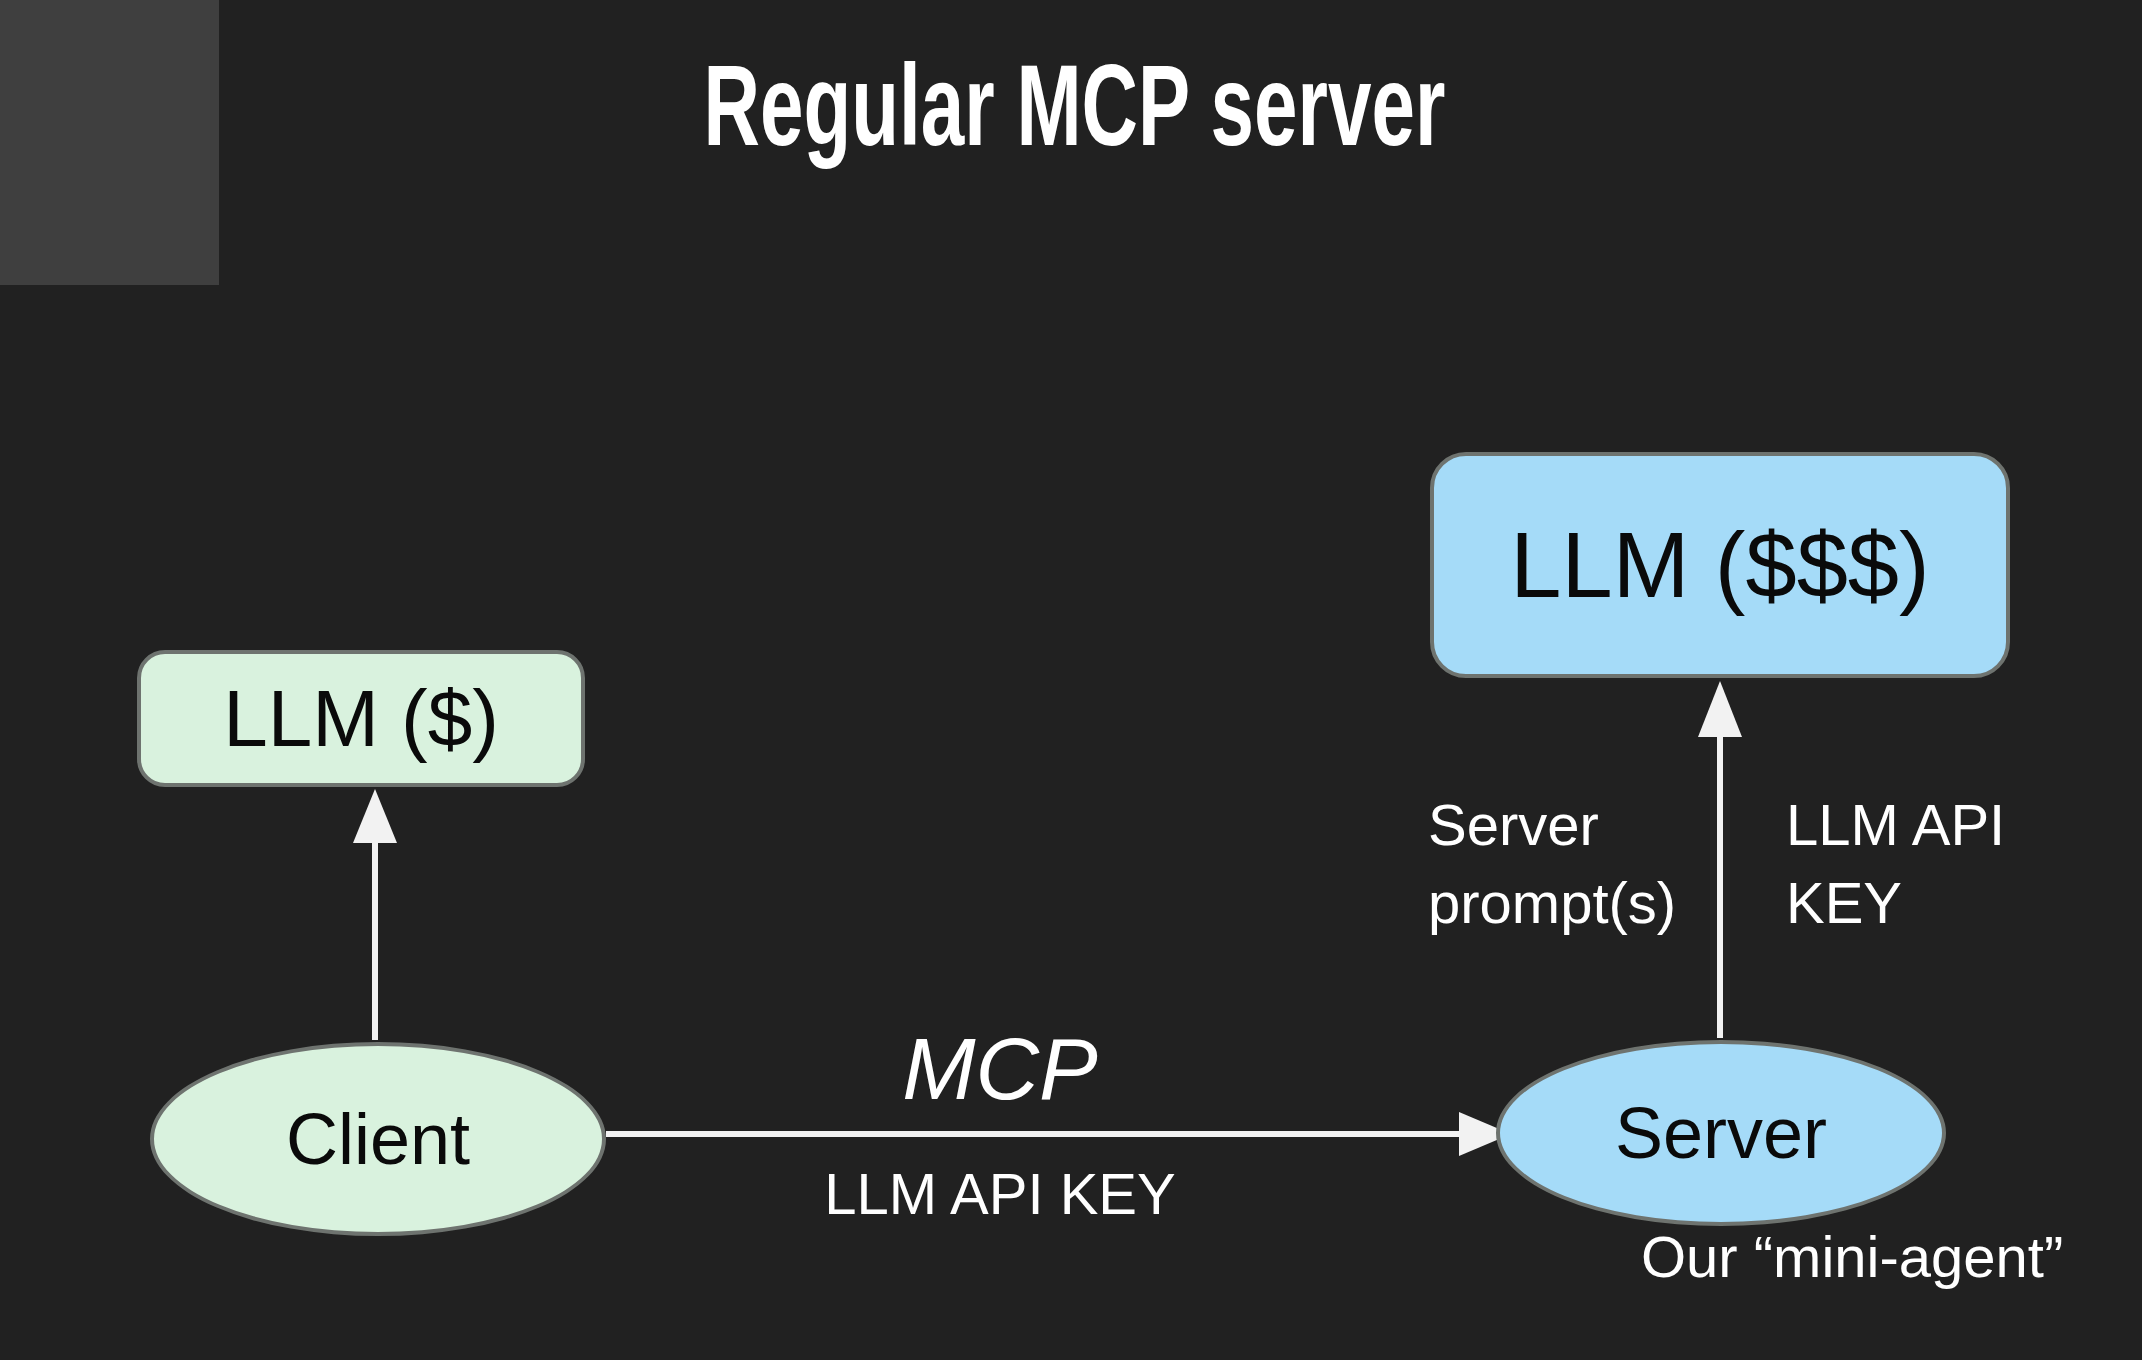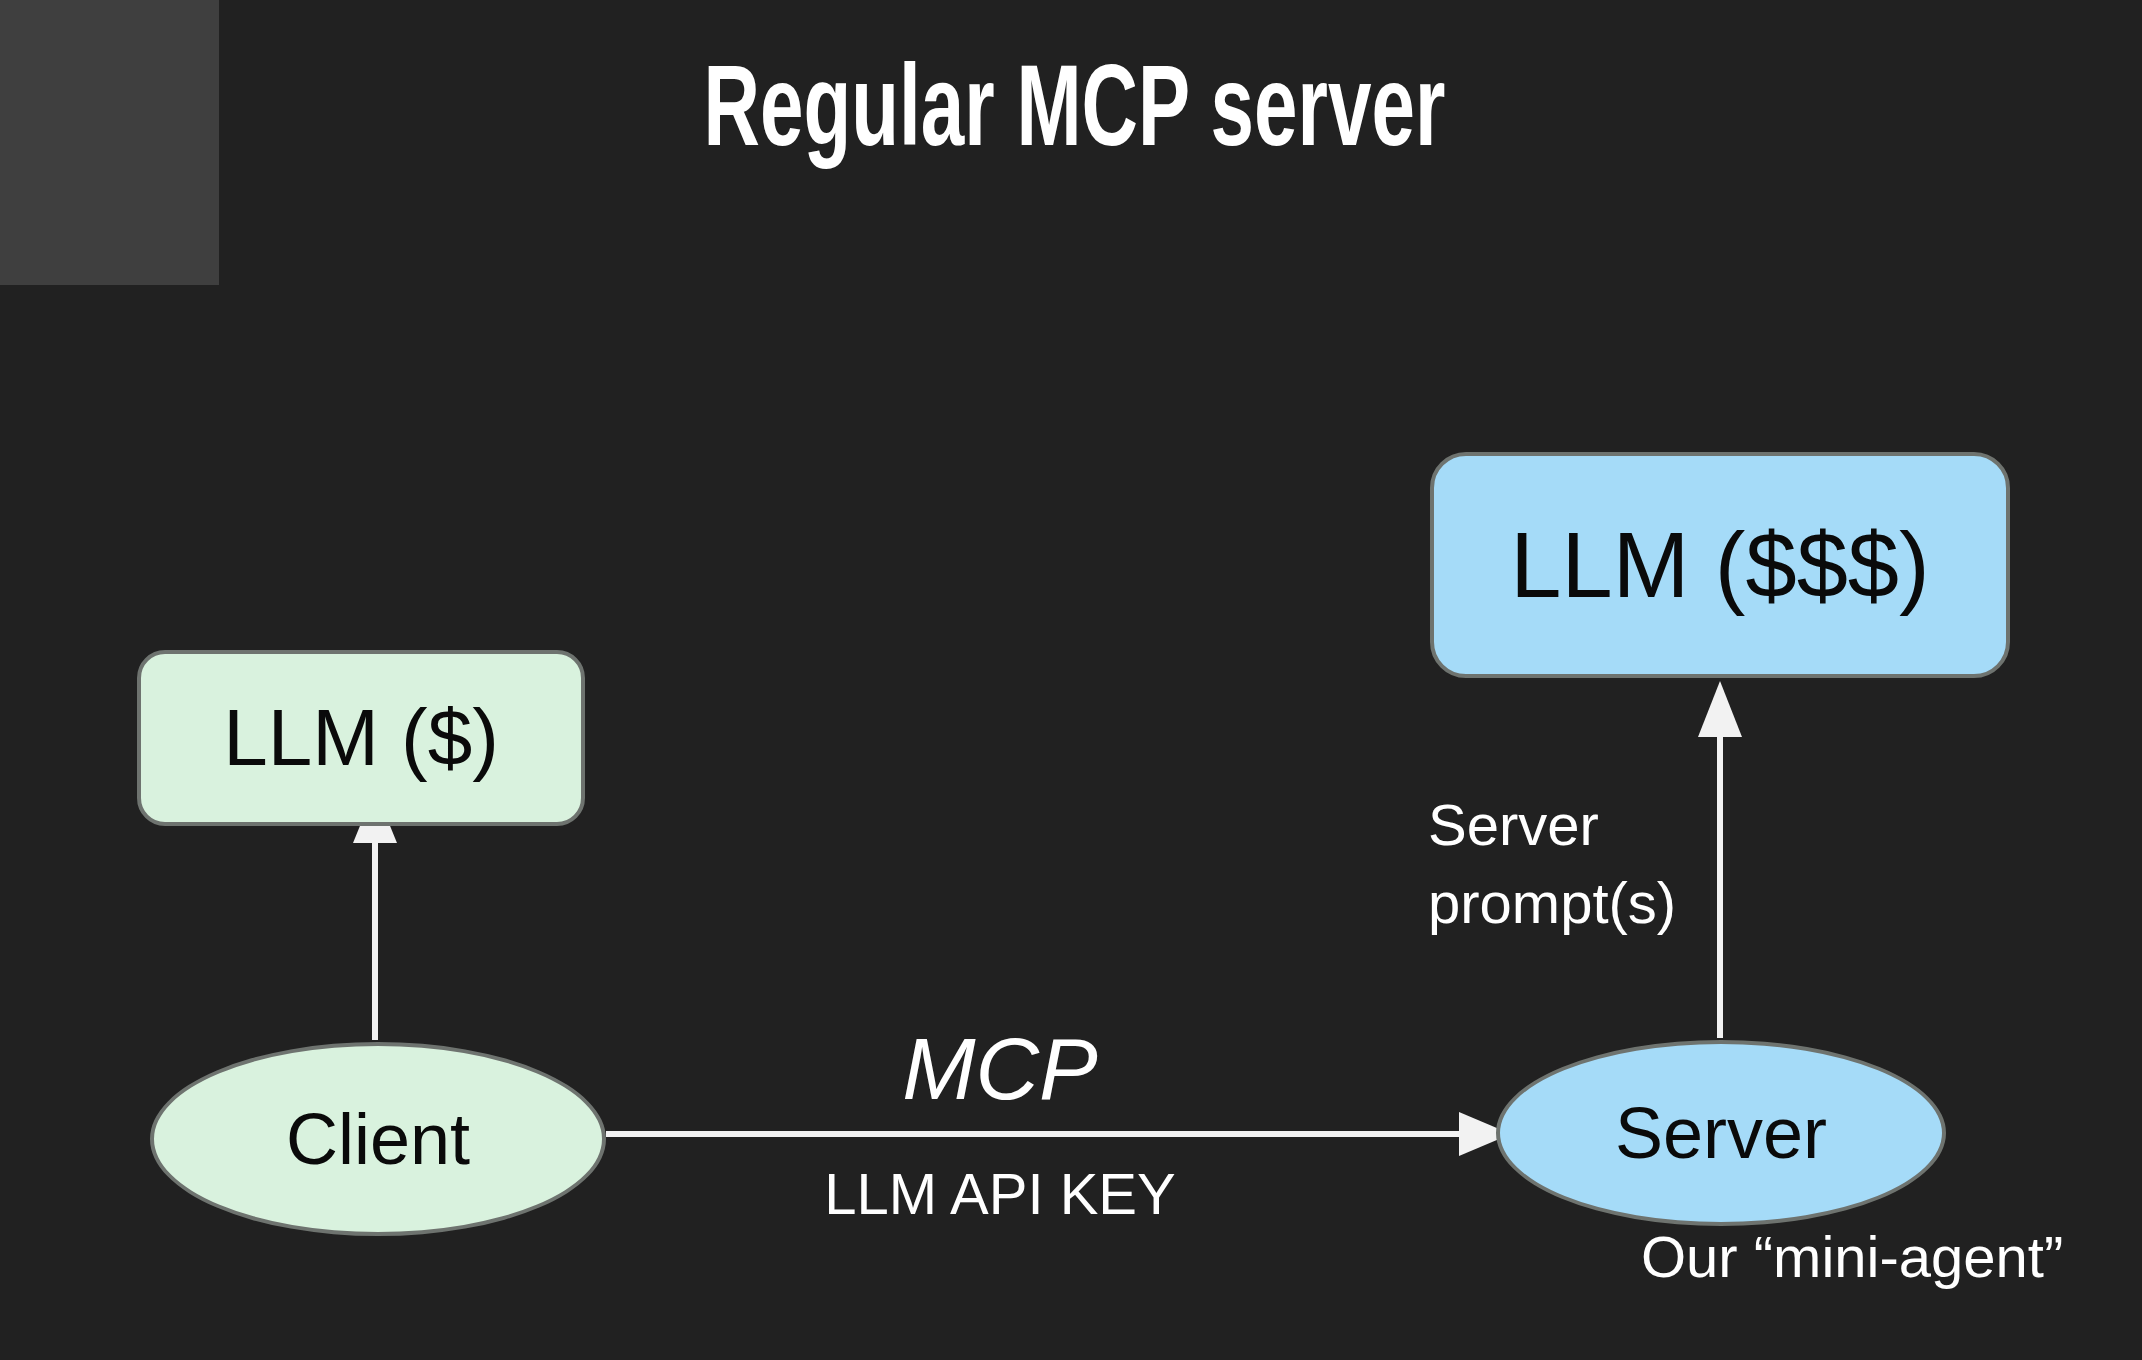--- a/index.html
+++ b/index.html
@@ -54,21 +54,21 @@
   .node {
     position: absolute;
     display: flex;
     align-items: center;
     justify-content: center;
     color: var(--node-text, #0a0a0a);
     box-sizing: border-box;
   }
   .node-rect-green {
     left: 137px; top: 650px;
-    width: 448px; height: 176px;
+    width: 448px; height: 137px;
     background: var(--node-green, #d9f2de);
     border: 4px solid var(--node-border, #6e736f);
     border-radius: 28px;
     font-size: 80px;
   }
   .node-rect-blue {
     left: 1430px; top: 452px;
     width: 580px; height: 226px;
     background: var(--node-blue, #a5dbf8);
     border: 4px solid var(--node-border, #6e736f);
@@ -171,16 +171,18 @@
     <span>Server</span>
   </div>
 
   <div class="edge-label label-mcp">MCP</div>
 
   <div class="edge-label label-apikey-bottom">LLM API KEY</div>
 
   <div class="edge-label label-server-prompts">Server
 prompt(s)</div>
 
+  <div class="edge-label label-apikey-right">LLM API
+KEY</div>
 
   <div class="annotation">Our “mini-agent”</div>
 
 </div>
 
 </body></html>

